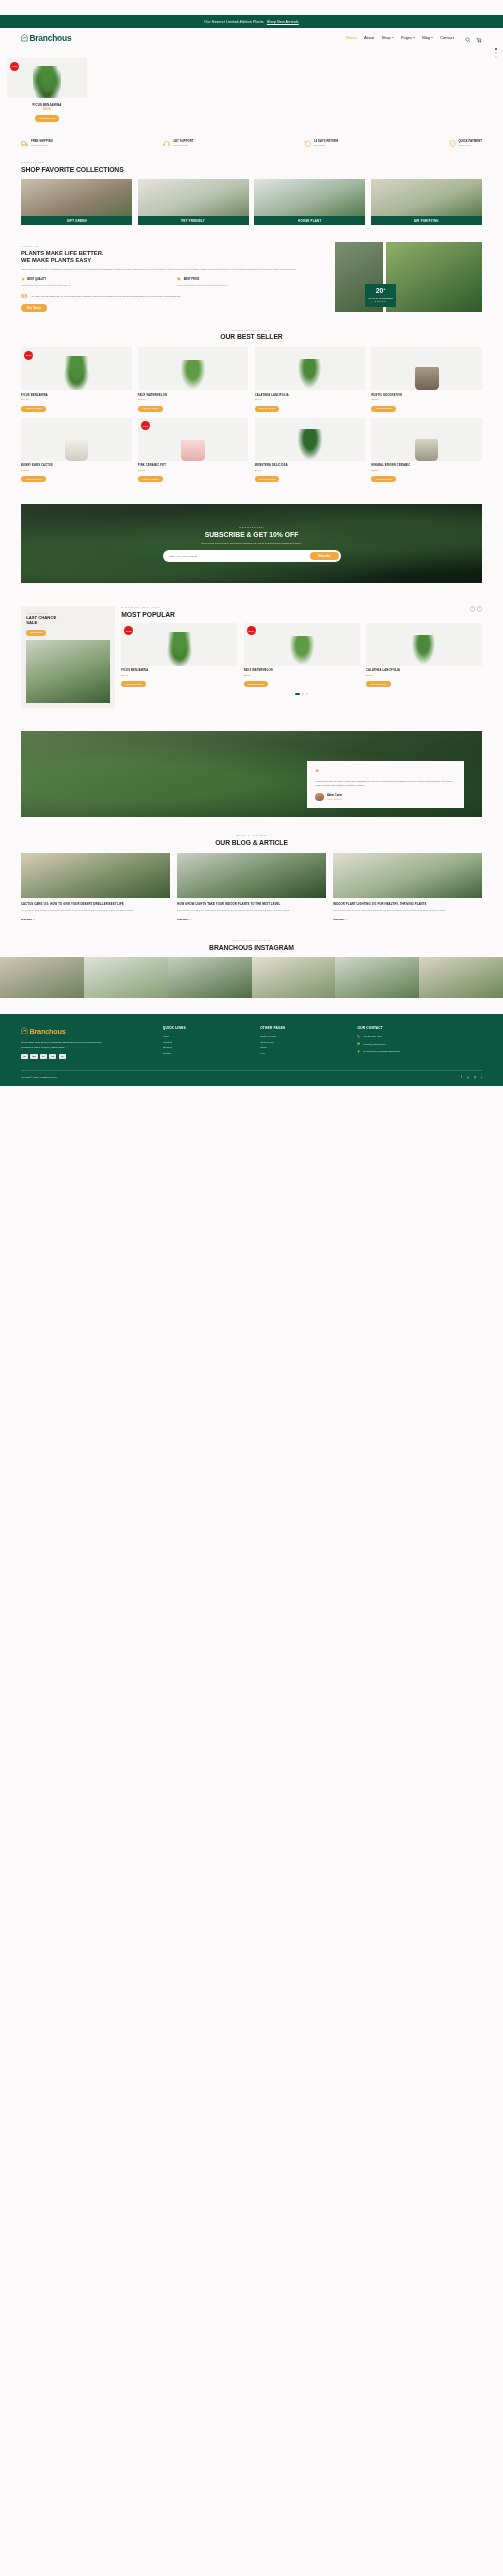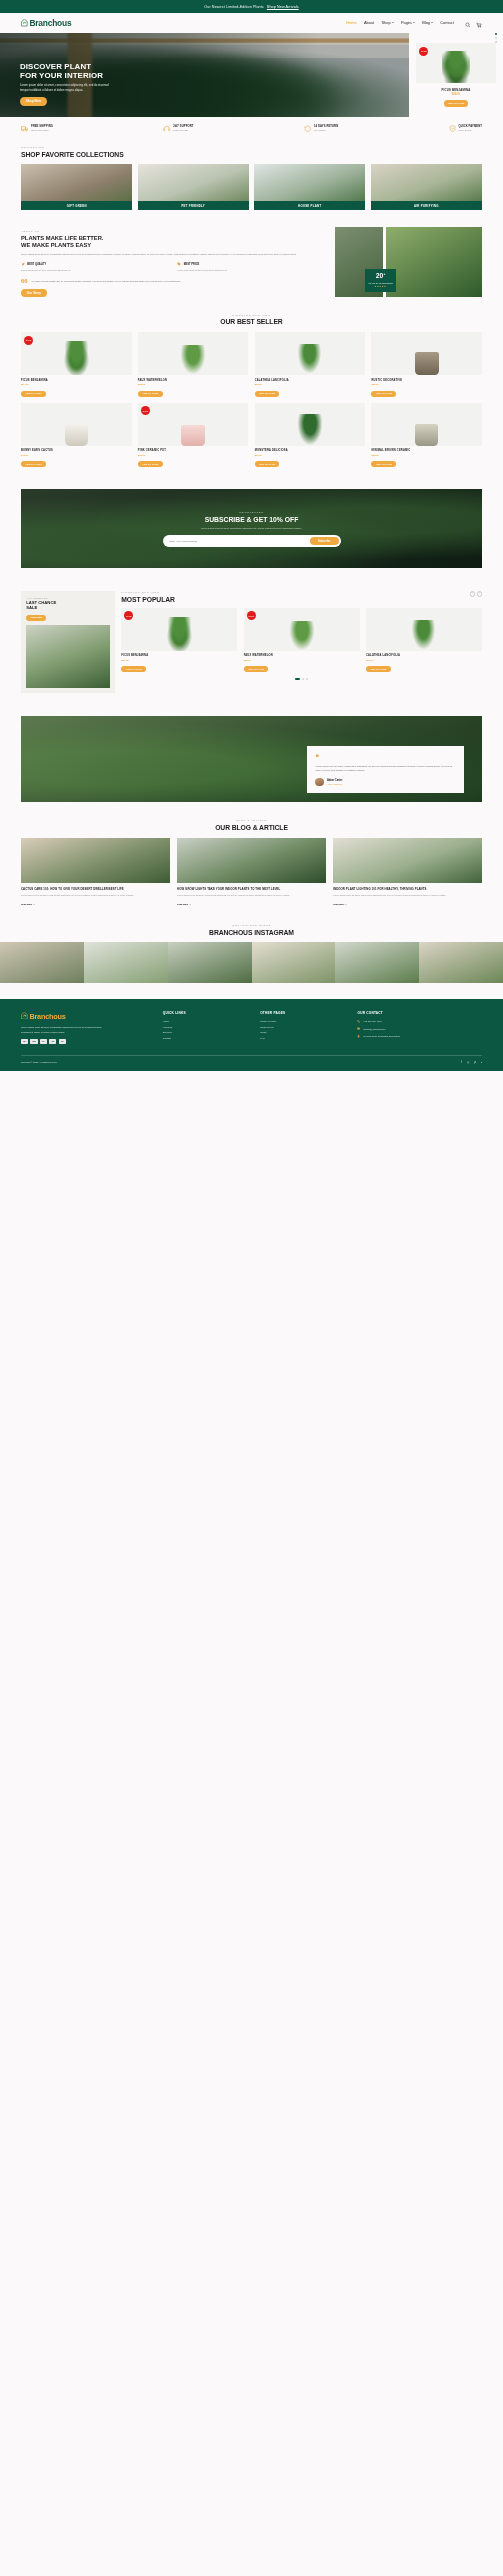--- a/index.html
+++ b/index.html
@@ -3,21 +3,21 @@
 <meta charset="utf-8">
 <style>
   * { margin:0; padding:0; box-sizing:border-box; }
   html,body { width:503px; }
   body {
     font-family:"Liberation Sans", sans-serif;
     background:#fbf9f9;
     color:#1d1d1d;
     -webkit-font-smoothing:antialiased;
   }
-  .wrap { width:503px; margin:0 auto; position:relative; }
+  .wrap { width:503px; margin:15px auto; position:relative; }
   .container { width:461px; margin:0 auto; }
 
   
   .announce {
     background:#0b5741; color:#eef3f0; height:13px;
     display:flex; align-items:center; justify-content:center; gap:3.1px;
     font-size:3.7px; letter-spacing:0.1px;
   }
   .announce a { color:#fff; text-decoration:underline; text-underline-offset:1px; }
 
@@ -310,30 +310,20 @@
               <path d="M2 4h3l3 12h11l2-8H7"></path>
               <circle cx="10" cy="20" r="1.4" fill="#2b2b2b"></circle>
               <circle cx="18" cy="20" r="1.4" fill="#2b2b2b"></circle>
             </svg>
         </span>
       </div>
     </div>
   </div>
 
   <div class="hero">
-    <div class="hero-img">
-      <div class="hero-copy">
-        <h1>
-          <span>DISCOVER PLANT</span><br>
-          <span>FOR YOUR INTERIOR</span>
-        </h1>
-        <p>Lorem ipsum dolor sit amet, consectetur adipiscing elit, sed do eiusmod tempor incididunt ut labore et dolore magna aliqua.</p>
-        <button class="btn">Shop Now</button>
-      </div>
-    </div>
     <div class="hero-card">
       <div class="ph">
         <span class="sale-badge">SALE</span>
         <span class="leafy"></span>
       </div>
       <div class="pname">FICUS BENJAMINA</div>
       <div class="pprice">$54.00</div>
       <button class="btn sm">ADD TO CART</button>
     </div>
     <div class="dots">

